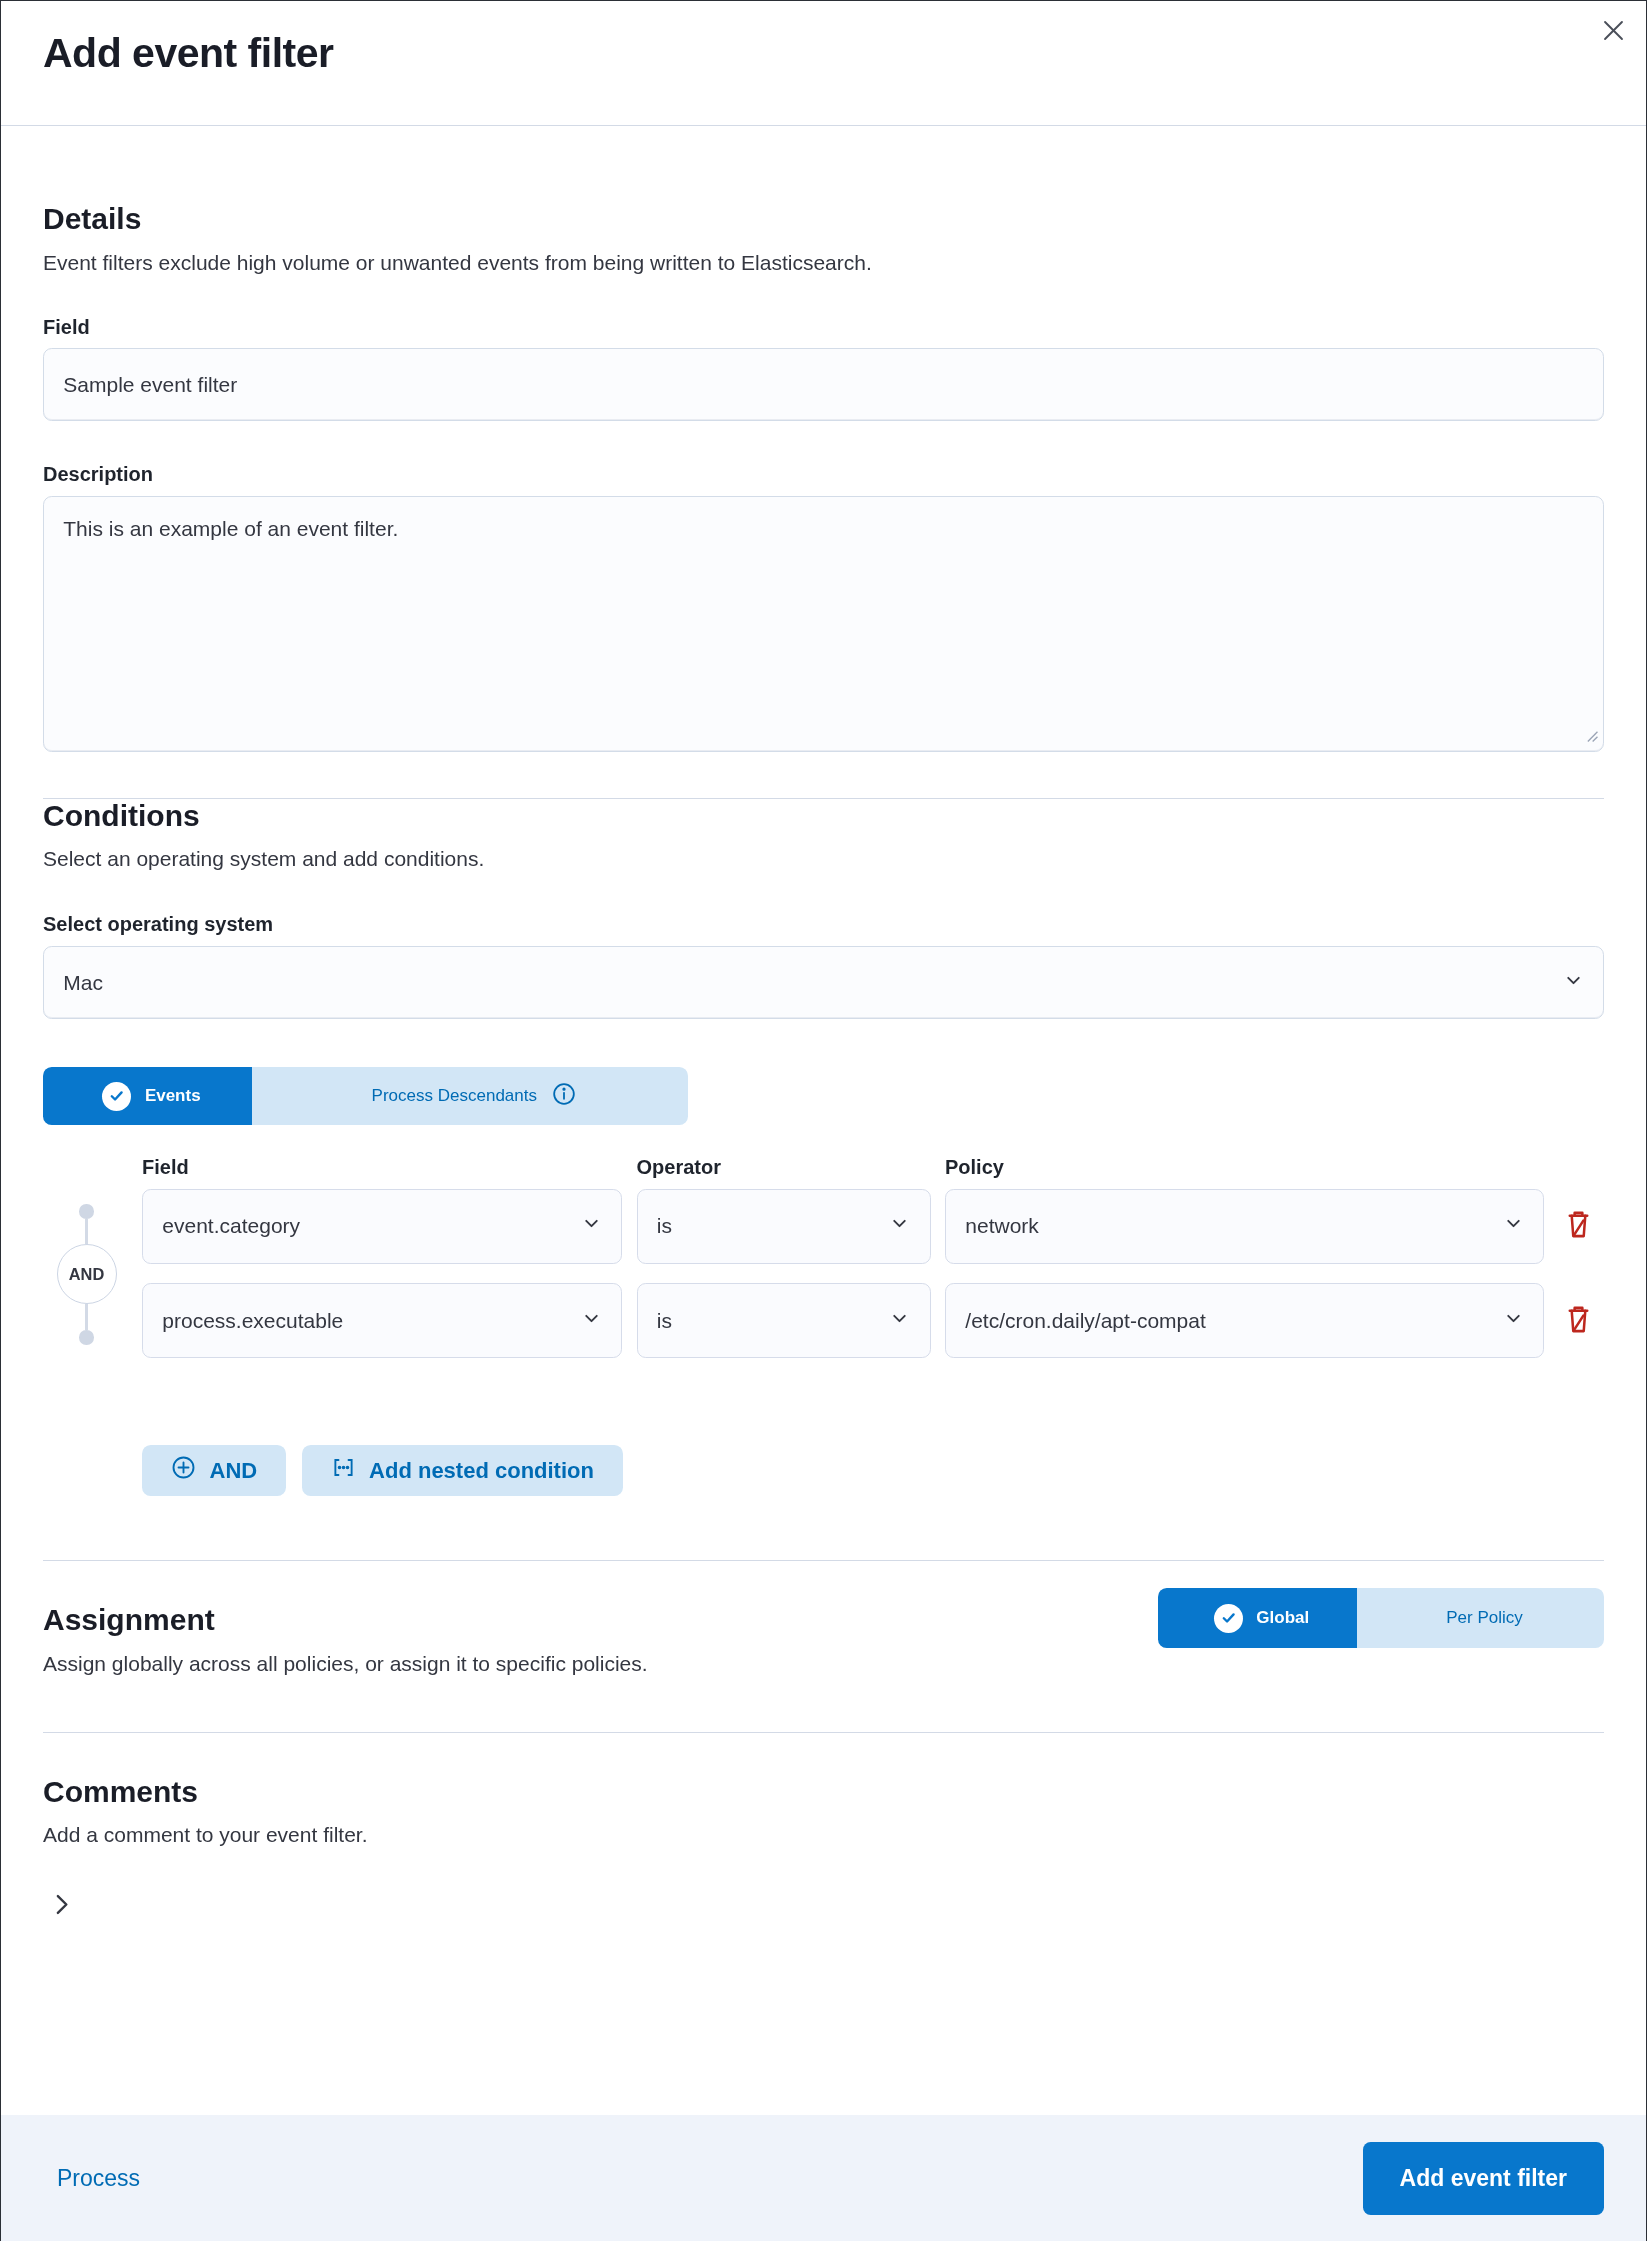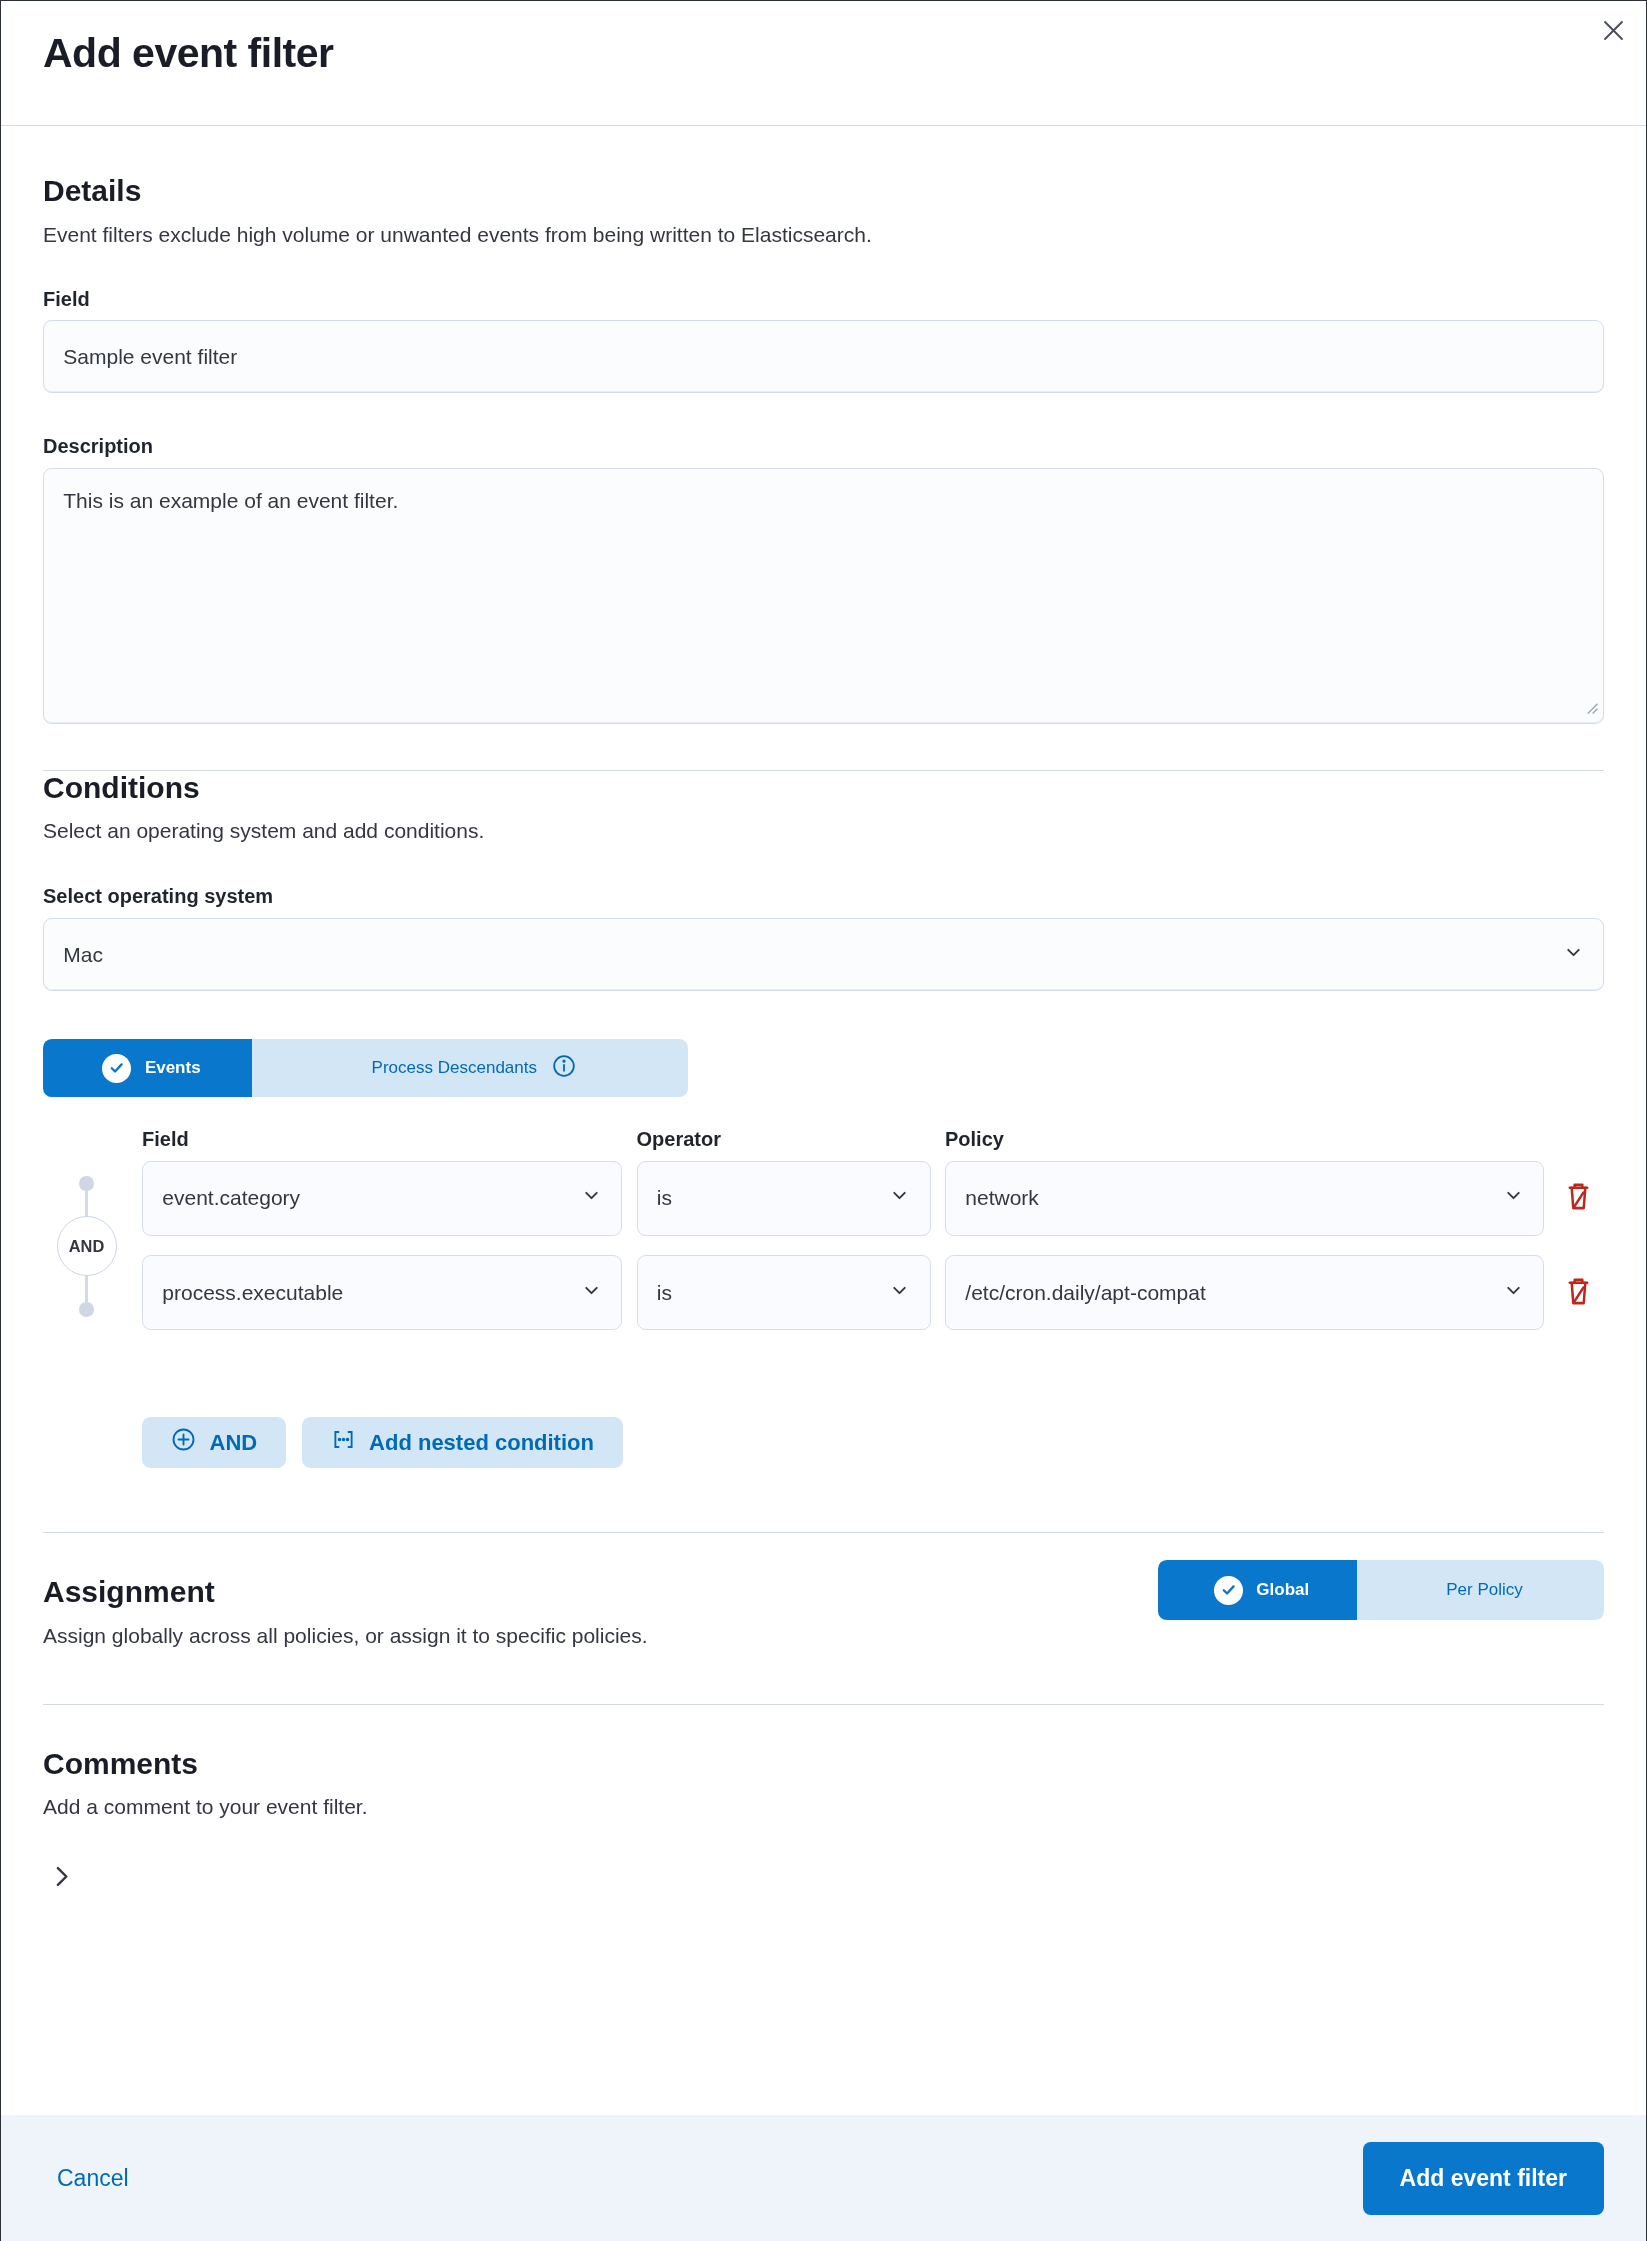--- a/index.html
+++ b/index.html
@@ -127,21 +127,21 @@
     padding:0 42px 0 56px;
   }
   .cancel-link { background:none; border:none; color:#006bb4; font-size:23px; font-weight:500; cursor:pointer; font-family:"Liberation Sans", sans-serif; }
   .primary-btn {
     background:#0877cc; color:#fff; border:none; border-radius:7.7px;
     height:73px; padding:0 37px; font-size:23px; font-weight:600;
     font-family:"Liberation Sans", sans-serif; cursor:pointer;
   }
 
   
-  .mt-50 { margin-top:48px; } .mt-48 { } .mt-44 { margin-top:42px; }
+  .mt-50 { margin-top:76px; } .mt-48 { } .mt-44 { margin-top:42px; }
   .mt-42 { margin-top:41px; }
   .div-after-details { margin-top:46px; }
   .div-after-cond { margin-top:64px; }
   .div-after-assign { margin-top:56px; }
 </style>
 </head>
 <body>
 
 <div class="modal">
 
@@ -365,18 +365,18 @@
           <svg width="29" height="29" viewBox="0 0 24 24" fill="none" stroke="#343741" stroke-width="2" stroke-linecap="round" stroke-linejoin="round">
             <polyline points="9,5 16,12 9,19"></polyline>
           </svg>
         </span>
       </button>
     </section>
 
   </main>
 
   <footer class="modal-footer">
-    <button class="cancel-link">Cancel</button>
+    <button class="cancel-link">Process</button>
     <button class="primary-btn">Add event filter</button>
   </footer>
 
 </div>
 
 
 </body></html>

